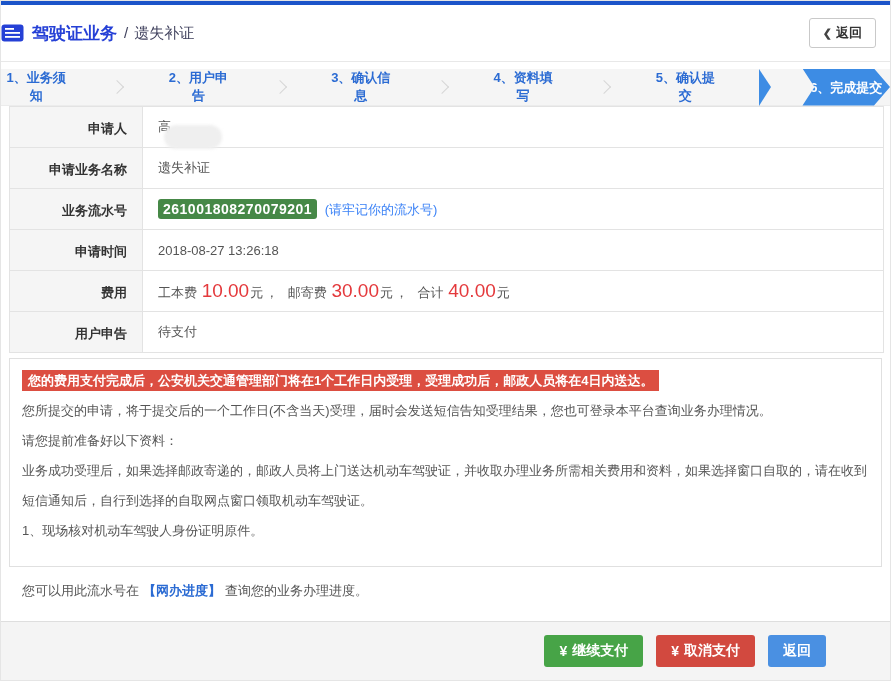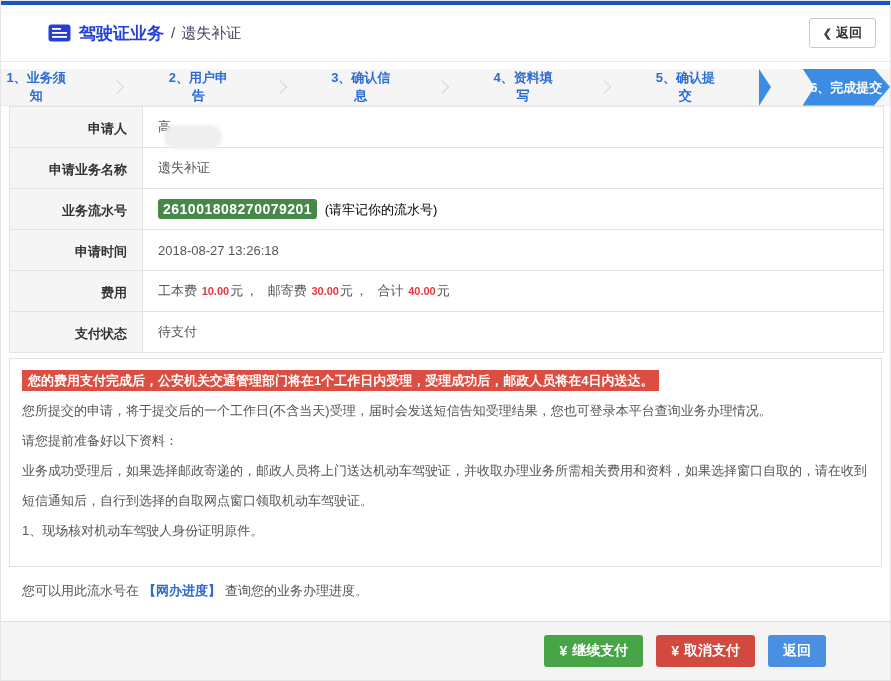--- a/index.html
+++ b/index.html
@@ -1,21 +1,21 @@
 <!DOCTYPE html>
 <html><head>
 <meta charset="utf-8">
 <style>
   * { margin:0; padding:0; box-sizing:border-box; }
   body { font-family:"Liberation Sans","DejaVu Sans",sans-serif; background:#fff; }
   .page { position:relative; width:891px; height:681px; background:#fff; overflow:hidden; border:1px solid #e5e5e5; }
 
   .top-accent { height:4px; background:#1b54c9; }
 
-  .hdr { position:relative; height:57px; border-bottom:1px solid #e8e8e8; display:flex; align-items:center; padding-left:47px; }
+  .hdr { position:relative; height:57px; border-bottom:1px solid #e8e8e8; display:flex; align-items:center; }
   .hdr .doc-icon { display:inline-flex; margin-right:8px; }
   .hdr .ttl { font-size:17px; font-weight:bold; color:#2540d6; }
   .hdr .sub { font-size:15px; color:#41425e; margin-left:7px; }
   .hdr .sub b { font-weight:normal; margin-right:6px; }
   .back-top { position:absolute; right:14px; top:13px; height:30px; padding:0 13px; background:#fff;
     border:1px solid #c9c9c9; border-radius:3px; font-size:13px; color:#333; font-weight:bold; cursor:pointer;
     display:inline-flex; align-items:center; gap:4px; }
   .back-top .chev { font-size:11px; color:#444; }
 
   .steps { display:flex; align-items:center; height:37px; background:#f5f5f5; margin-top:7px; border-bottom:1px solid #ececec;gap:39px; }
@@ -31,22 +31,22 @@
 
   .info-table { width:875px; margin:0 8px; border-collapse:collapse; font-size:13px; }
   .info-table th { background:#f5f5f5; width:133px; text-align:right; padding:4px 15px 0 0; color:#333;
     font-weight:bold; border:1px solid #e3e3e3; height:41px; }
   .info-table td { padding:0 15px; color:#555; border:1px solid #e3e3e3; height:41px; }
   .name-wrap { position:relative; display:inline-block; }
   .redact-blob { position:absolute; left:6px; top:7px; width:58px; height:24px; background:#efefef;
     border-radius:13px; filter:blur(1.5px); }
   .serial-badge { display:inline-block; background:#468847; color:#ffffff; font-weight:bold; padding:2px 5px;
     border-radius:3px; font-size:14px; letter-spacing:0.5px; }
-  .serial-note { color:#000000; margin-left:4px; }
-  .fee-amt { color:#e4393c; font-weight:bold; font-size:11px; margin:0 1px; }
+  .serial-note { color:#3b82f6; margin-left:4px; }
+  .fee-amt { color:#e4393c; font-weight:normal; font-size:19px; margin:0 1px; }
   .fee-sep { margin:0 6px 0 2px; }
 
   .notice-box { margin:5px 8px 0; border:1px solid #e0e0e0; padding:7px 12px 24px; font-size:13px;
     color:#555; line-height:30px; height:209px; }
   .banner { display:inline-block; background:#dc4e41; color:#fff; font-weight:bold; padding:2px 6px;
     line-height:17px; margin:4px 0 1px; font-size:13px; }
   .progress-line { margin-top:30px; }
   .progress-link { color:#2b6bd3; font-weight:bold; margin:0 4px; text-decoration:none; cursor:pointer; }
 
   .footer { position:absolute; left:0; right:0; bottom:0; height:59px; background:#f4f4f4;
@@ -129,21 +129,21 @@
       <td>
         <span>工本费</span>
         <span class="fee-amt">10.00</span><span>元</span><span class="fee-sep">，</span>
         <span>邮寄费</span>
         <span class="fee-amt">30.00</span><span>元</span><span class="fee-sep">，</span>
         <span>合计</span>
         <span class="fee-amt">40.00</span><span>元</span>
       </td>
     </tr>
     <tr>
-      <th>支付状态</th>
+      <th>用户申告</th>
       <td>待支付</td>
     </tr>
   </tbody>
     </table>
 
   <div class="notice-box">
     <div class="banner">您的费用支付完成后，公安机关交通管理部门将在1个工作日内受理，受理成功后，邮政人员将在4日内送达。</div>
     <p>您所提交的申请，将于提交后的一个工作日(不含当天)受理，届时会发送短信告知受理结果，您也可登录本平台查询业务办理情况。</p>
     <p>请您提前准备好以下资料：</p>
     <p>业务成功受理后，如果选择邮政寄递的，邮政人员将上门送达机动车驾驶证，并收取办理业务所需相关费用和资料，如果选择窗口自取的，请在收到短信通知后，自行到选择的自取网点窗口领取机动车驾驶证。</p>

